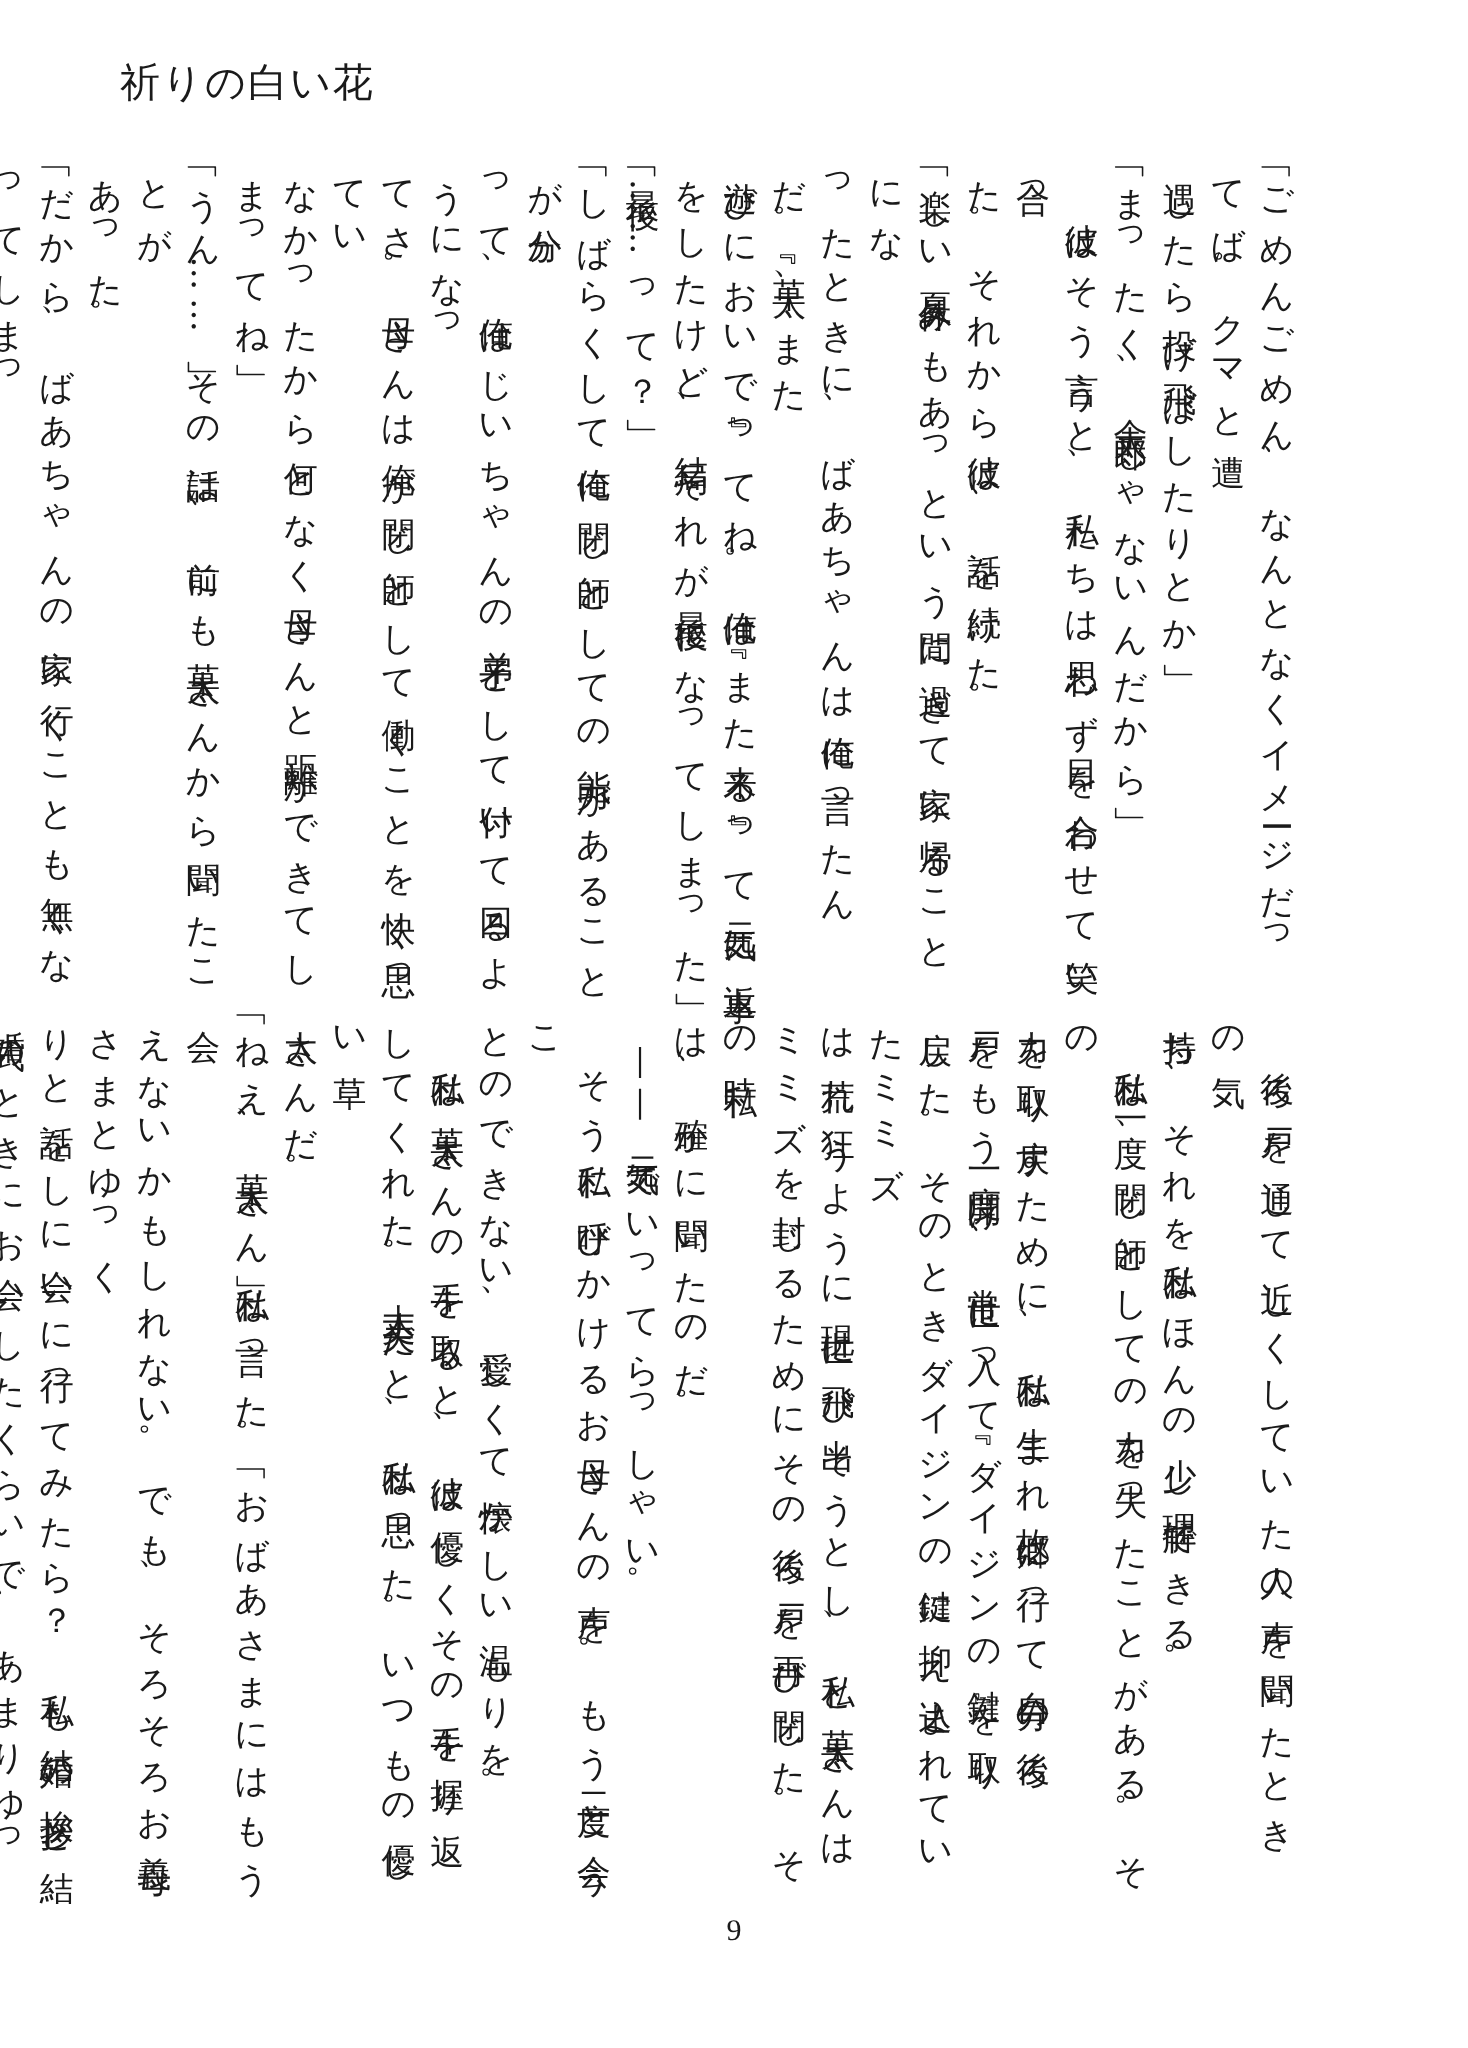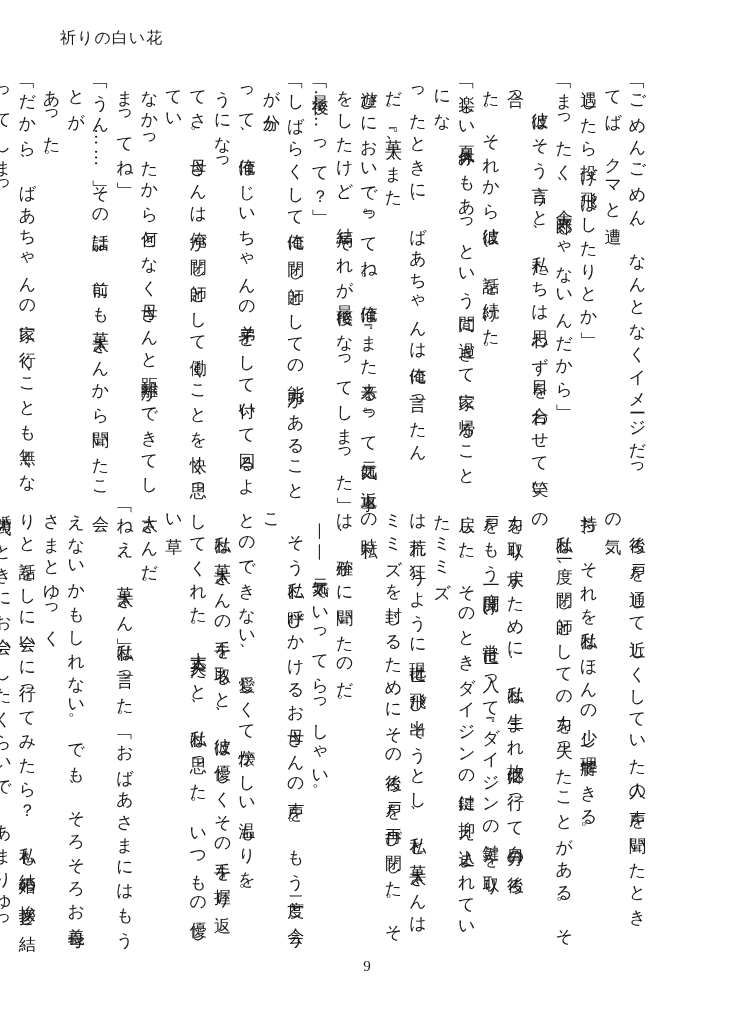--- a/index.html
+++ b/index.html
@@ -3,21 +3,21 @@
 <meta charset="utf-8">
 <style>
   html, body { margin: 0; padding: 0; background: #ffffff; }
   body {
     width: 734px; height: 1024px; position: relative; overflow: hidden;
     font-family: "DejaVu Serif", "Liberation Serif", serif;
     color: #1a1a1a;
   }
   .running-head {
     position: absolute; left: 60px; top: 28px;
-    font-size: 16px; letter-spacing: 1px;
+    font-size: 20px; letter-spacing: 1px;
     font-family: "DejaVu Serif", "Liberation Serif", serif;
   }
   .block {
     position: absolute;
     right: 84px;
     writing-mode: vertical-rl;
     -webkit-writing-mode: vertical-rl;
     font-size: 17px;
     line-height: 24.4px;
     letter-spacing: 3.8px;

